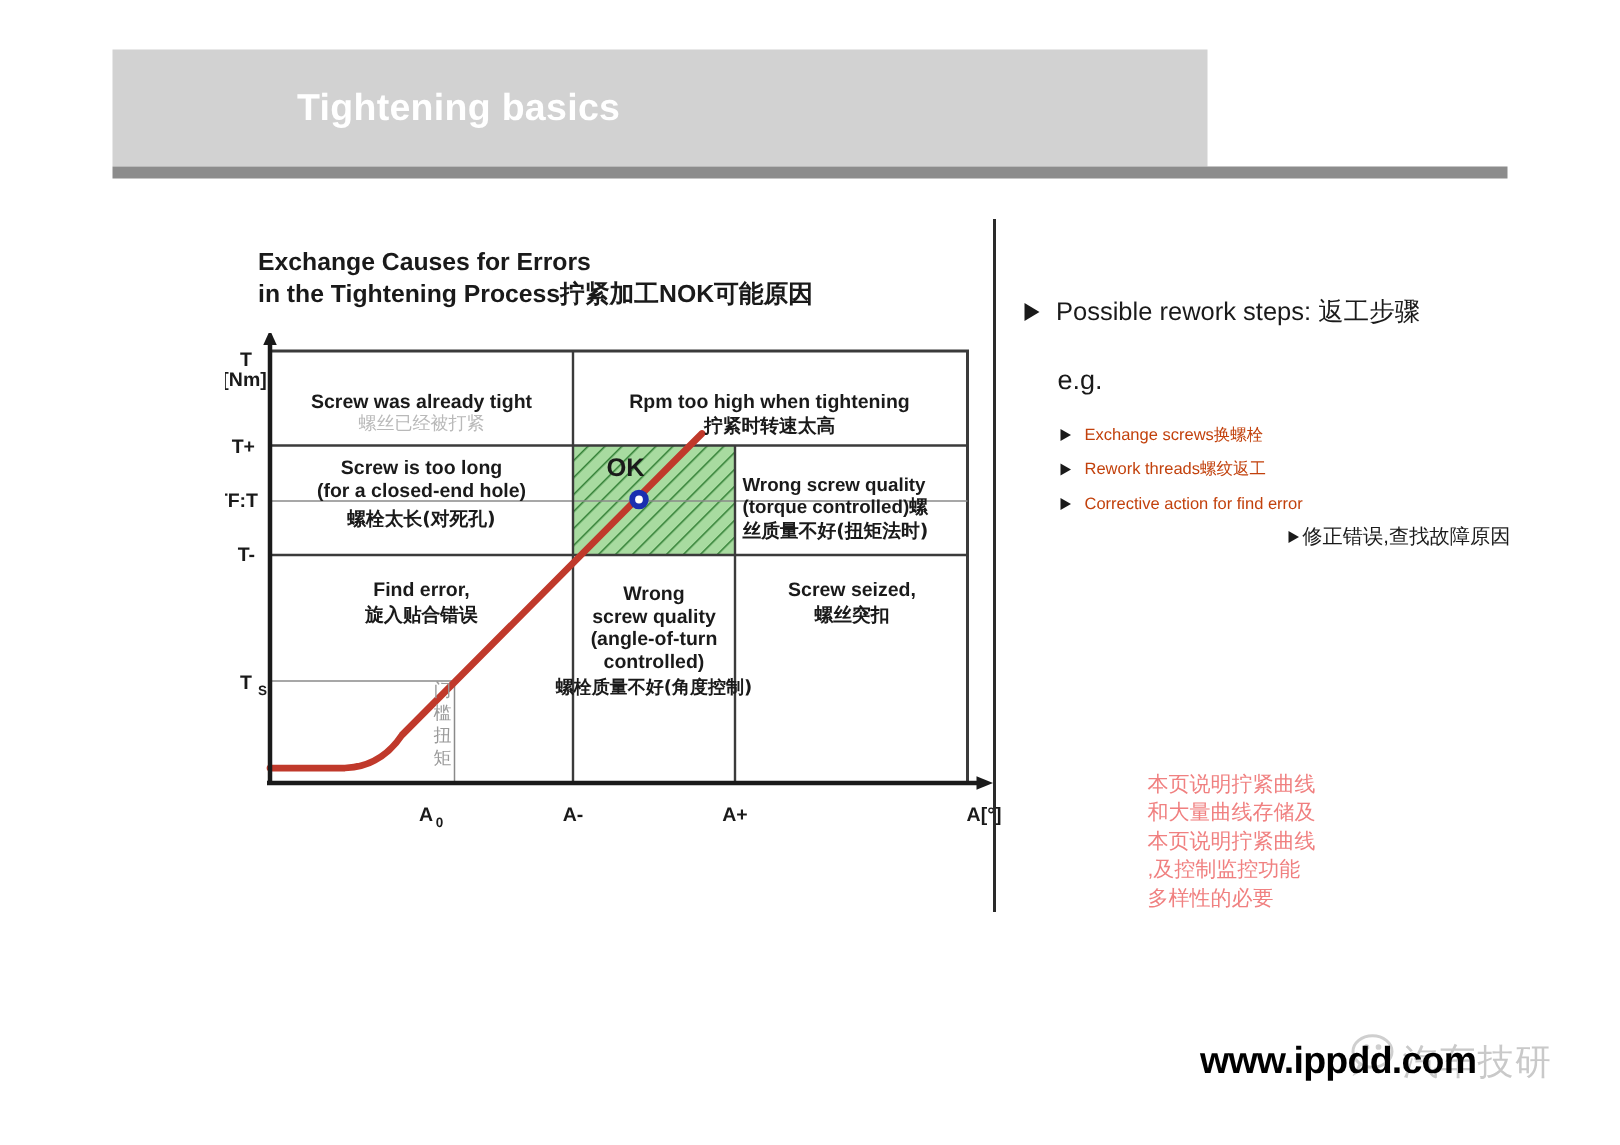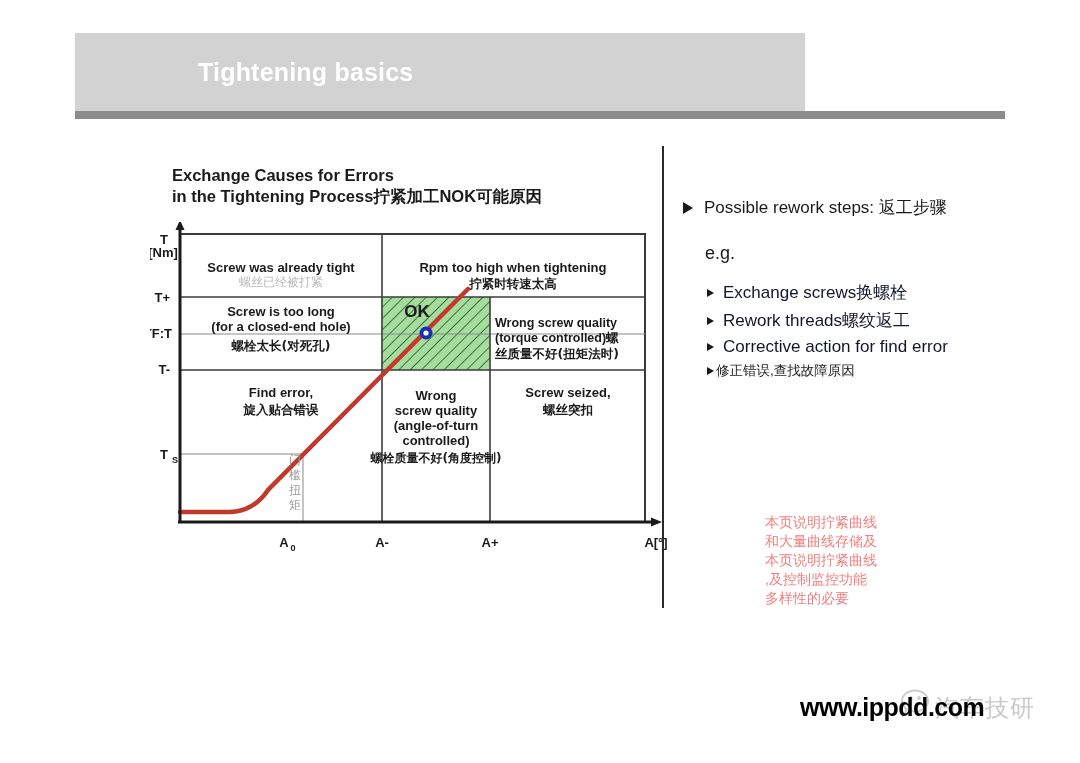--- a/index.html
+++ b/index.html
@@ -25,22 +25,22 @@
   #panel-divider{position:absolute;left:662px;top:146px;width:2px;height:462px;background:#2a2a2a;}
 
   
   #rework-row{position:absolute;left:683px;top:196px;width:320px;}
   .tri{display:inline-block;width:0;height:0;border-left:10px solid #1a1a1a;border-top:6px solid transparent;border-bottom:6px solid transparent;vertical-align:middle;}
   .tri-sm{display:inline-block;width:0;height:0;border-left:7px solid #1a1a1a;border-top:4.5px solid transparent;border-bottom:4.5px solid transparent;vertical-align:middle;}
   #rework-label{font-size:17px;color:#1a1a1a;margin-left:11px;vertical-align:middle;}
   #eg-label{position:absolute;left:705px;top:243px;font-size:18px;color:#1a1a1a;}
   #sublist{position:absolute;left:707px;top:281px;width:300px;}
   .sub-item{margin-bottom:5px;white-space:nowrap;}
-  .sub-text{font-size:17px;color:#0f172a;margin-left:9px;vertical-align:middle;}
-  .sub-item.tight{margin-top:-1px;}
+  .sub-text{font-size:11px;color:#c2410c;margin-left:9px;vertical-align:middle;}
+  .sub-item.tight{margin-top:-1px;text-align:right;}
   .sub-text-nogap{font-size:13.5px;color:#1a1a1a;margin-left:2px;vertical-align:middle;}
 
   
   #red-note{position:absolute;left:765px;top:513px;font-size:14px;color:#f08080;line-height:19px;}
   #red-note span{display:block;white-space:nowrap;}
 
   
   #wm{position:absolute;left:900px;top:688px;}
   #wm-brand{position:absolute;left:935px;top:692px;font-size:24px;color:#c9c9c9;letter-spacing:1px;white-space:nowrap;}
   #wm-url{position:absolute;left:800px;top:693px;font-size:25px;font-weight:bold;color:#000000;letter-spacing:-.5px;white-space:nowrap;}

